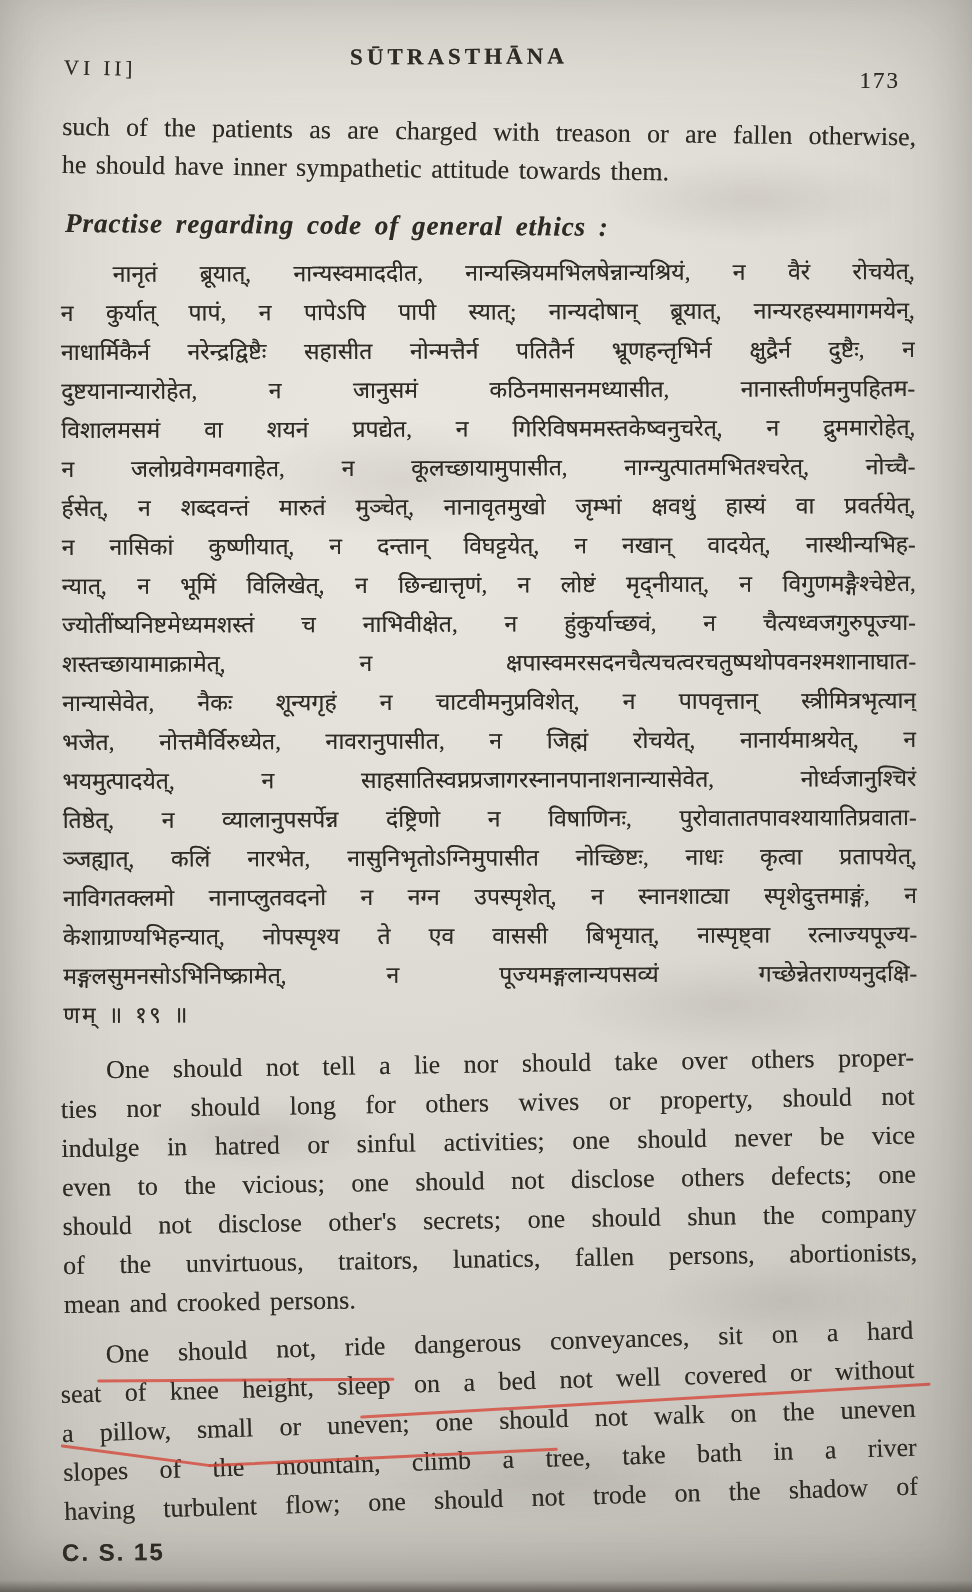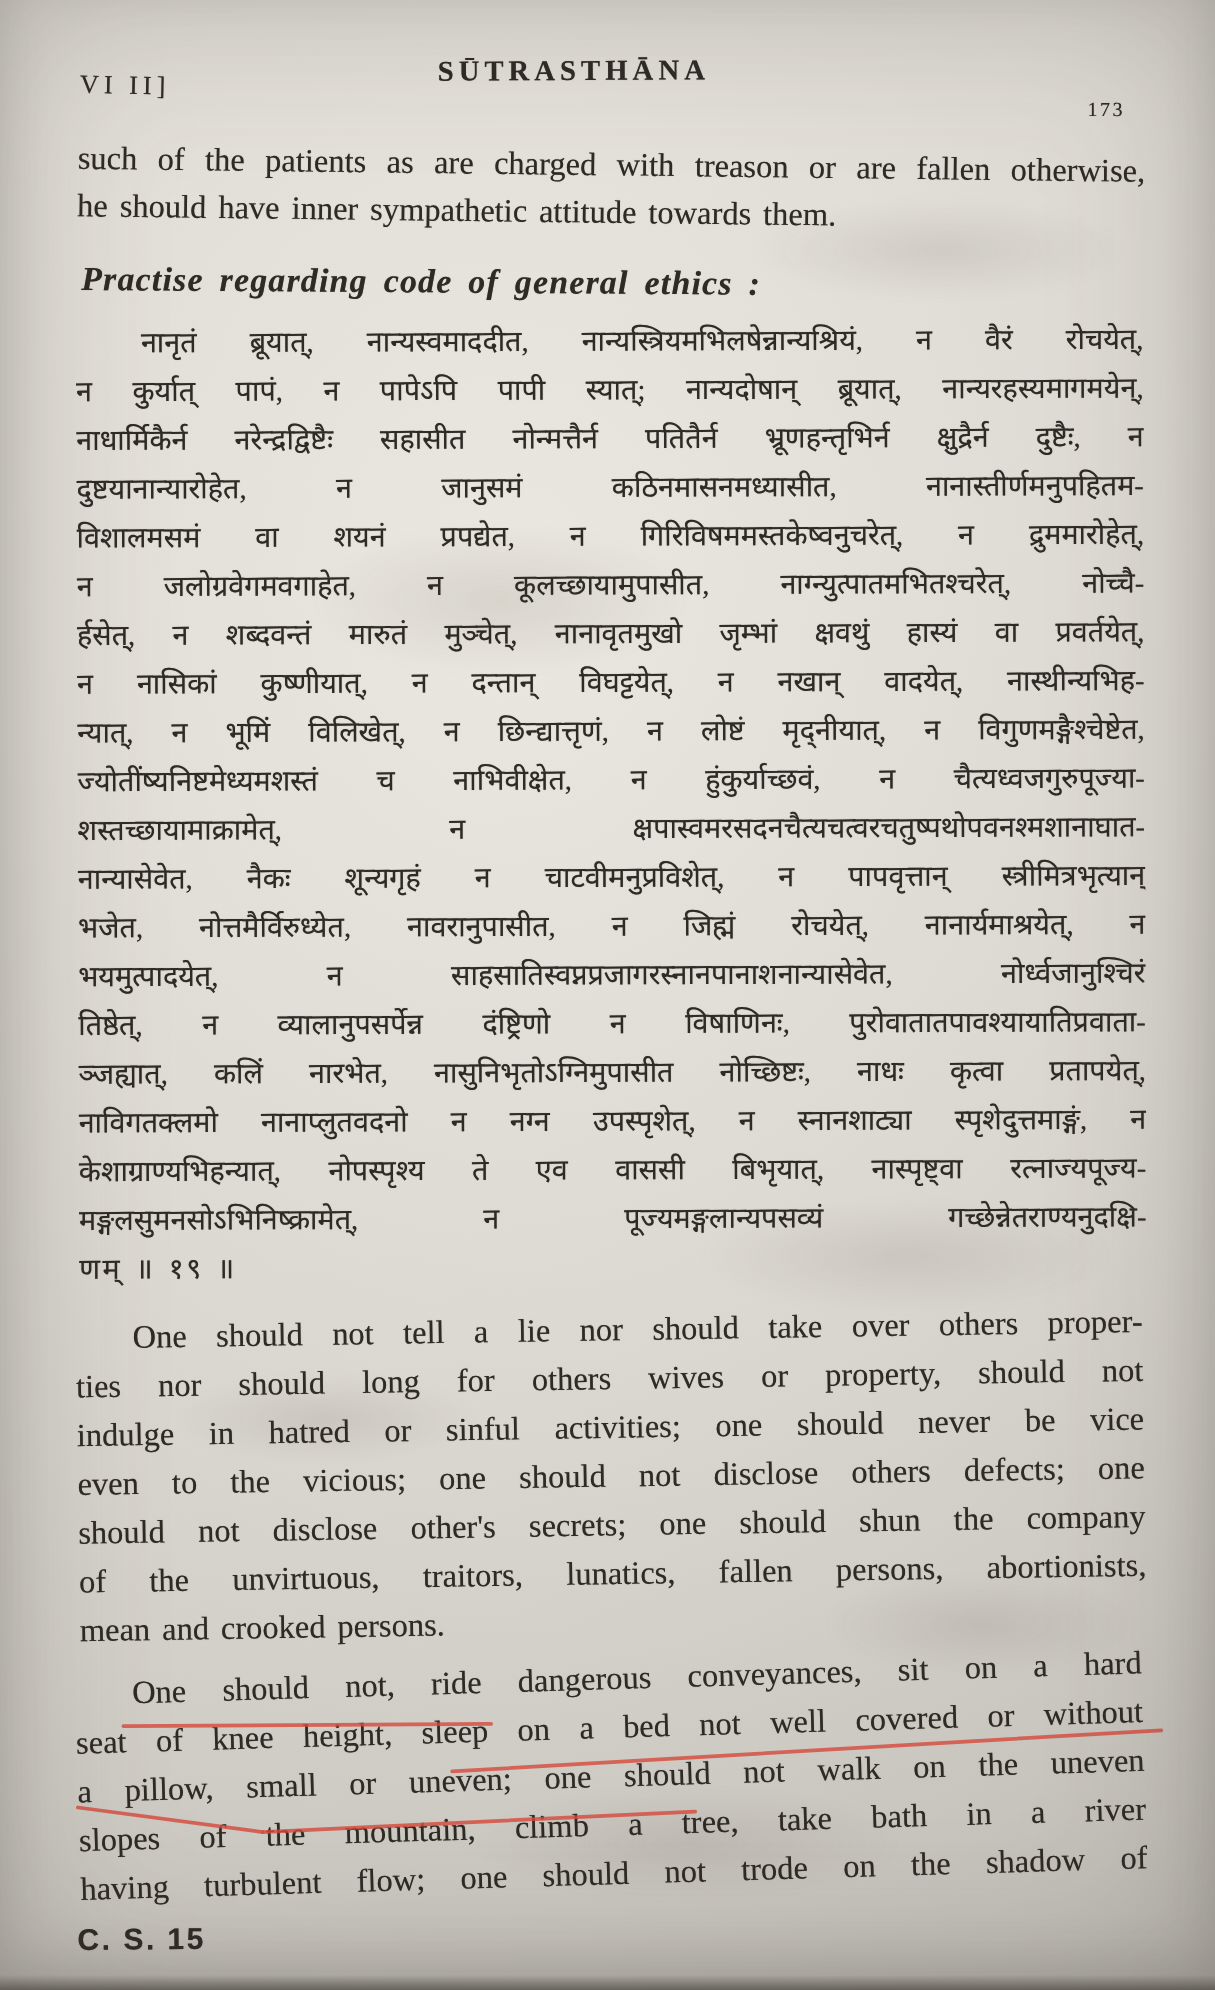--- a/index.html
+++ b/index.html
@@ -32,21 +32,21 @@
   .header { position: relative; height: 56px; }
   .chapter-ref {
     position: absolute; left: 2px; top: 12px;
     font-size: 21px; letter-spacing: 4px; transform: rotate(1.2deg);
   }
   .page-title {
     position: absolute; left: 0; right: 60px; top: 0;
     text-align: center; font-size: 23px; font-weight: bold;
     letter-spacing: 4px; transform: rotate(-0.3deg);
   }
-  .page-number { position: absolute; right: 16px; top: 24px; font-size: 16px; letter-spacing: 2px; margin-top: 12px; }
+  .page-number { position: absolute; right: 16px; top: 24px; font-size: 23px; letter-spacing: 2px; }
 
   
   .tline {
     height: 39px; line-height: 39px;
     overflow: hidden;
     text-align: justify; text-align-last: justify;
     word-spacing: 3px;
   }
   .intro { margin-top: 8px; font-size: 26px; transform: rotate(0.7deg); transform-origin: left center; }
   .intro .tline { height: 38px; line-height: 38px; }

